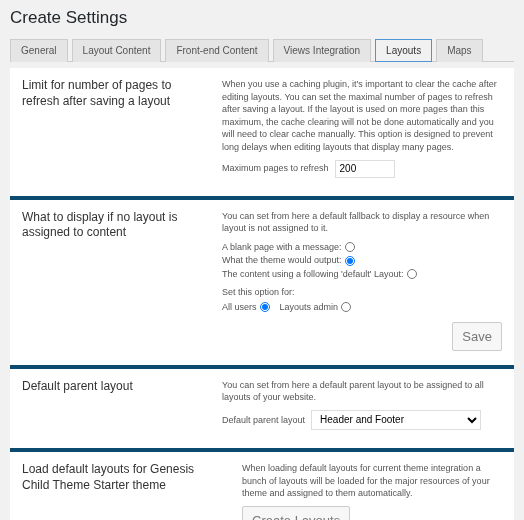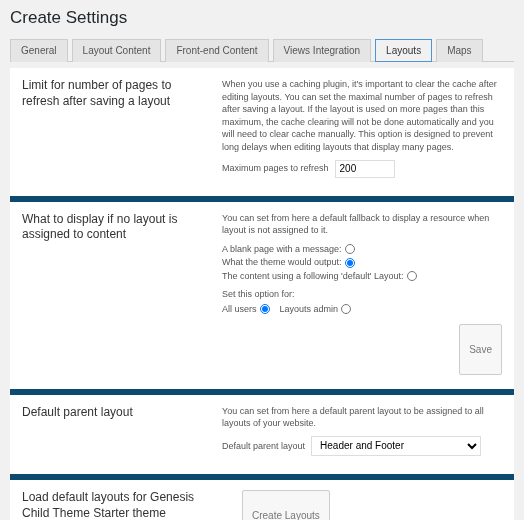--- a/index.html
+++ b/index.html
@@ -38,21 +38,21 @@
   }
   .tab.active {
     background: #f1f1f1;
     border: 1px solid #4f94d4;
     color: #333;
   }
   .content { background: #fff; }
   .section {
     display: flex;
     padding: 10px 12px 14px 12px;
-    border-bottom: 6px solid #0c4a6e;
+    border-bottom: 4px solid #0c4a6e;
     gap: 20px;
   }
   .section-title {
     width: 180px;
     font-size: 12px;
     font-weight: 400;
     color: #333;
     line-height: 1.3;
   }
   .section-body {
@@ -78,22 +78,22 @@
     height: 20px;
     background: #fff;
     width: 170px;
   }
   .radio-row { display:flex; align-items:center; gap:3px; margin:1px 0; font-size:9px;}
   .radio-row input[type=radio]{ width:10px; height:10px; }
   .btn {
     border: 1px solid #ccc;
     background: #f7f7f7;
     color: #777;
-    font-size: 10px;
-    padding: 19px 9px;
+    font-size: 13px;
+    padding: 6px 9px;
     cursor: pointer;
     border-radius: 2px;
   }
   .section .btn-row-right { display:flex; justify-content:flex-end; margin-top:8px;}
   .sub-label { font-size:9px; color:#555; margin:5px 0 3px 0; }
   .inline-radio { display:flex; align-items:center; gap:3px; }
 </style>
 </head>
 <body>
 
@@ -164,18 +164,19 @@
           <select>
             <option>Header and Footer</option>
           </select>
         </div>
       </div>
     </div>
 
     <div class="section" style="border-bottom:none;gap:40px;">
       <div class="section-title">Load default layouts for Genesis Child Theme Starter theme</div>
       <div class="section-body">
+        <p>When loading default layouts for current theme integration a bunch of layouts will be loaded for the major resources of your theme and assigned to them automatically.</p>
         <button class="btn">Create Layouts</button>
       </div>
     </div>
 
   </div>
 </div>
 
 </body></html>

